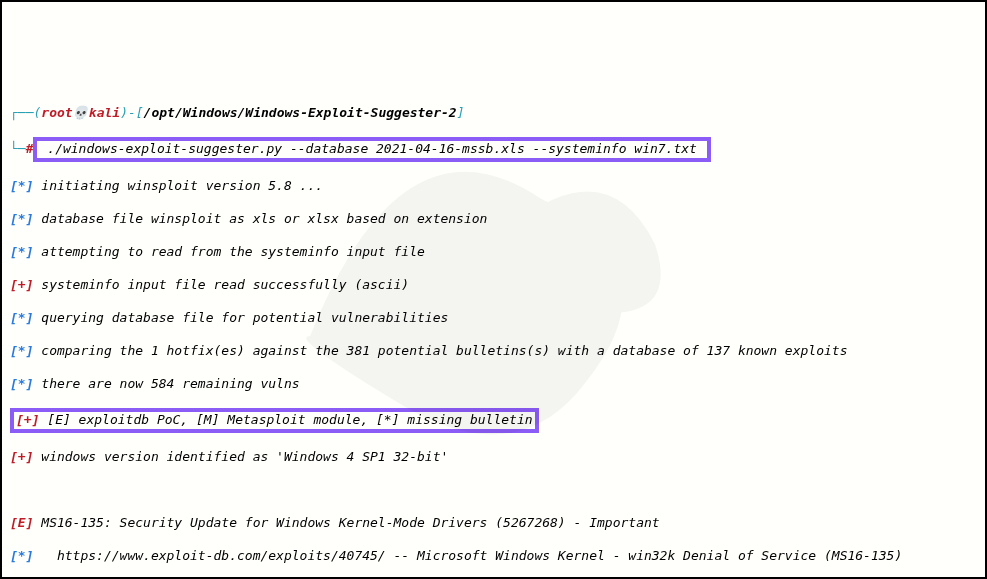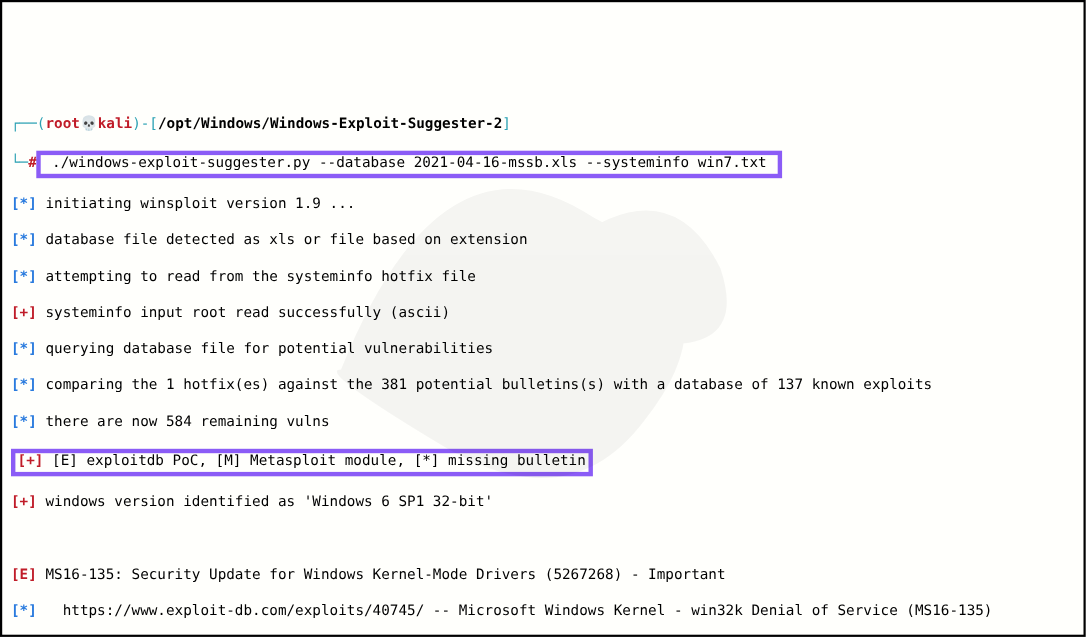--- a/index.html
+++ b/index.html
@@ -20,21 +20,21 @@
   .watermark {
     position: absolute;
     top: 50%;
     left: 50%;
     width: 460px;
     height: 460px;
     transform: translate(-50%, -50%);
     opacity: 0.04;
     pointer-events: none;
   }
-  .line { white-space: pre; }
+  .line { white-space: pre; font-style: italic; }
   .red { color: #c01c28; font-weight: bold; }
   .blue { color: #2a7bde; font-weight: bold; }
   .bold { font-weight: bold; }
   .box-red {
     border: 4px solid #8b5cf6;
     padding: 0 2px;
     display: inline-block;
     margin-top: -1px;
   }
   .prompt-sym { color:#2aa1b3; }
@@ -43,29 +43,29 @@
 <body>
 
 <svg class="watermark" viewBox="0 0 100 100">
   <path d="M10 60 Q 30 10 60 30 Q 90 45 70 70 Q 55 90 30 75 Q 5 60 10 60 Z M 55 35 Q 75 20 85 40 Q 90 55 75 55 Q 60 50 55 35 Z" fill="#000"></path>
 </svg>
 
 
 
 <div class="line"><span class="prompt-sym">┌──(</span><span class="red">root</span><span class="red">💀</span><span class="red">kali</span><span class="prompt-sym">)-[</span><span class="bold">/opt/Windows/Windows-Exploit-Suggester-2</span><span class="prompt-sym">]</span></div>
 <div class="line"><span class="prompt-sym">└─</span><span class="red">#</span><span class="box-red"><span> ./windows-exploit-suggester.py --database 2021-04-16-mssb.xls --systeminfo win7.txt </span></span></div>
-<div class="line"><span class="blue">[*]</span><span> initiating winsploit version 1.9 ...</span></div>
-<div class="line"><span class="blue">[*]</span><span> database file detected as xls or file based on extension</span></div>
-<div class="line"><span class="blue">[*]</span><span> attempting to read from the systeminfo hotfix file</span></div>
-<div class="line"><span class="red">[+]</span><span> systeminfo input root read successfully (ascii)</span></div>
+<div class="line"><span class="blue">[*]</span><span> initiating winsploit version 5.8 ...</span></div>
+<div class="line"><span class="blue">[*]</span><span> database file winsploit as xls or xlsx based on extension</span></div>
+<div class="line"><span class="blue">[*]</span><span> attempting to read from the systeminfo input file</span></div>
+<div class="line"><span class="red">[+]</span><span> systeminfo input file read successfully (ascii)</span></div>
 <div class="line"><span class="blue">[*]</span><span> querying database file for potential vulnerabilities</span></div>
 <div class="line"><span class="blue">[*]</span><span> comparing the 1 hotfix(es) against the 381 potential bulletins(s) with a database of 137 known exploits</span></div>
 <div class="line"><span class="blue">[*]</span><span> there are now 584 remaining vulns</span></div>
 <div class="line"><span class="box-red"><span class="red">[+]</span><span> [E] exploitdb PoC, [M] Metasploit module, [*] missing bulletin</span></span></div>
-<div class="line"><span class="red">[+]</span><span> windows version identified as 'Windows 6 SP1 32-bit'</span></div>
+<div class="line"><span class="red">[+]</span><span> windows version identified as 'Windows 4 SP1 32-bit'</span></div>
 <div class="line"><span> </span></div>
 <div class="line"><span class="red">[E]</span><span> MS16-135: Security Update for Windows Kernel-Mode Drivers (5267268) - Important</span></div>
 <div class="line"><span class="blue">[*]</span><span>   https://www.exploit-db.com/exploits/40745/ -- Microsoft Windows Kernel - win32k Denial of Service (MS16-135)</span></div>
 <div class="line"><span class="blue">[*]</span><span>   https://www.exploit-db.com/exploits/41015/ -- Microsoft Windows Kernel - 'win32k.sys' 'NtSetWindowLongPtr' Privile</span></div>
 
 
 
 
 
 

